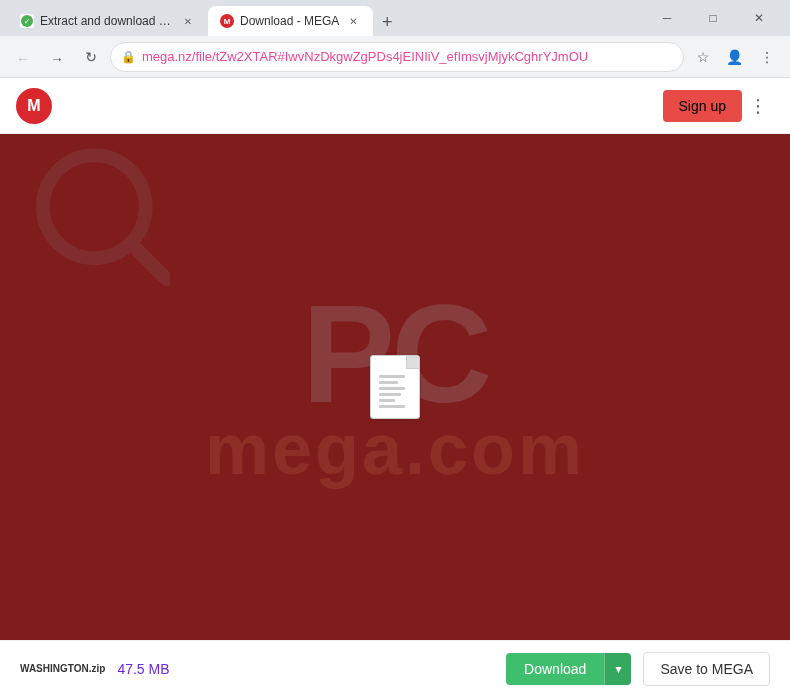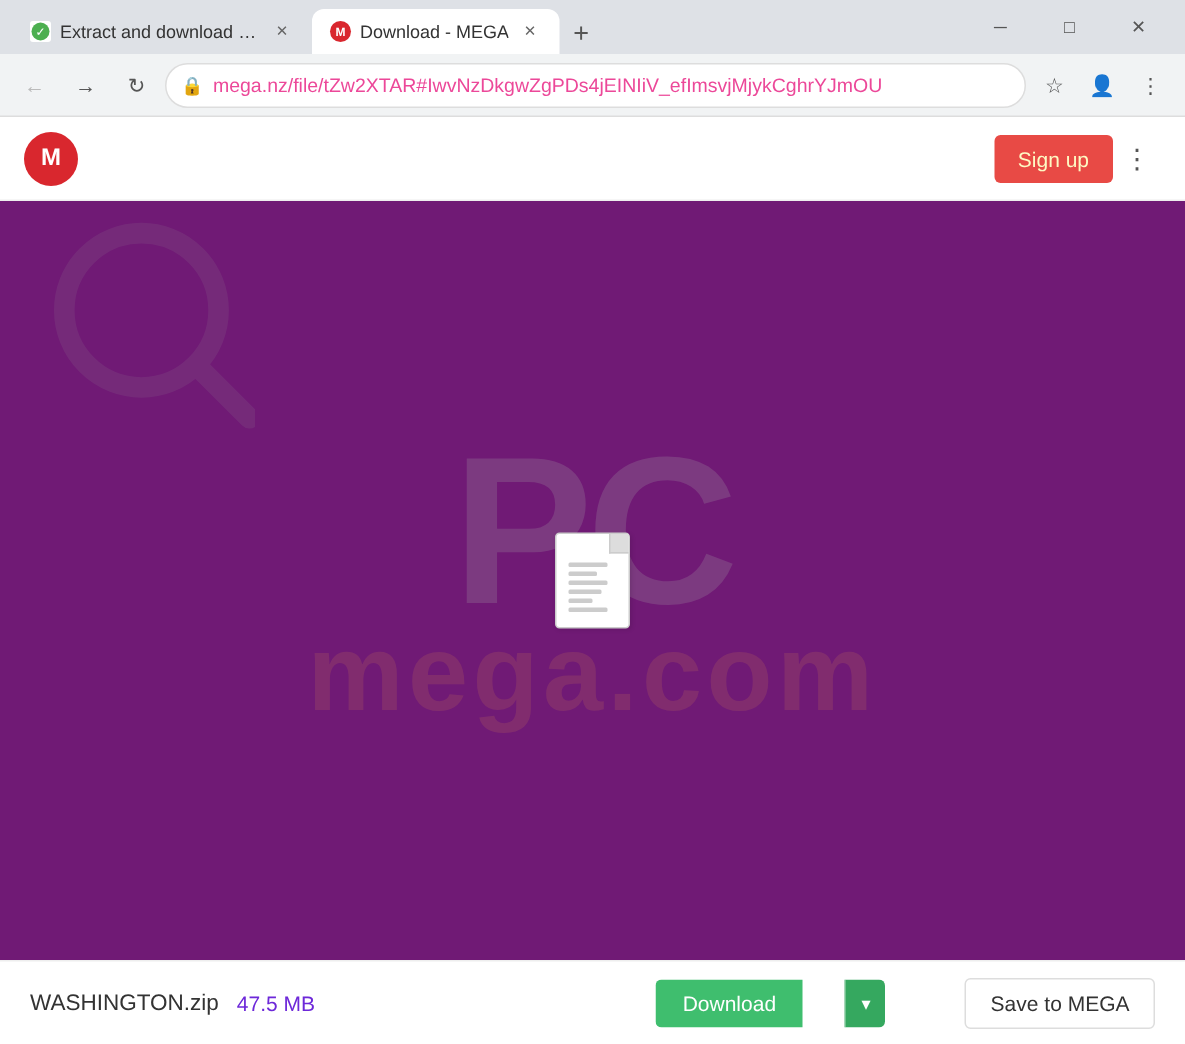--- a/index.html
+++ b/index.html
@@ -209,21 +209,21 @@
       font-size: 16px;
       font-weight: bold;
     }
 
     .header-spacer {
       flex: 1;
     }
 
     .signup-btn {
       background: #e84a45;
-      color: #fef9c3;
+      color: #000000;
       border: none;
       border-radius: 4px;
       padding: 8px 16px;
       font-size: 14px;
       cursor: pointer;
       font-weight: 500;
     }
 
     .menu-dots {
       width: 32px;
@@ -232,21 +232,21 @@
       align-items: center;
       justify-content: center;
       cursor: pointer;
       color: #555;
       font-size: 18px;
     }
 
     
     .main-area {
       flex: 1;
-      background: #701a75;
+      background: #7f1d1d;
       display: flex;
       align-items: center;
       justify-content: center;
       position: relative;
       overflow: hidden;
     }
 
     
     .watermark {
       position: absolute;
@@ -312,39 +312,38 @@
       height: 56px;
       background: #fff;
       border-top: 1px solid #eee;
       display: flex;
       align-items: center;
       padding: 0 20px;
       gap: 12px;
     }
 
     .file-name {
-      font-size: 15px;
-      font-weight: 400;
+      font-size: 10px;
+      font-weight: 700;
       color: #333;
     }
 
     .file-size {
       font-size: 14px;
       color: #6d28d9;
     }
 
     .bottom-spacer {
       flex: 1;
     }
 
     .download-btn-group {
       display: flex;
       border-radius: 4px;
       overflow: hidden;
-      gap: 28px;
     }
 
     .download-btn-main {
       background: #3fbe6e;
       color: white;
       border: none;
       padding: 8px 18px;
       font-size: 14px;
       cursor: pointer;
       font-weight: 500;
@@ -361,21 +360,20 @@
     }
 
     .save-mega-btn {
       background: #fff;
       color: #333;
       border: 1px solid #ddd;
       border-radius: 4px;
       padding: 8px 16px;
       font-size: 14px;
       cursor: pointer;
-      margin-left: 41px;
     }
 
     
     .mega-tab-icon {
       width: 14px;
       height: 14px;
       background: #d9272e;
       border-radius: 50%;
       display: flex;
       align-items: center;

